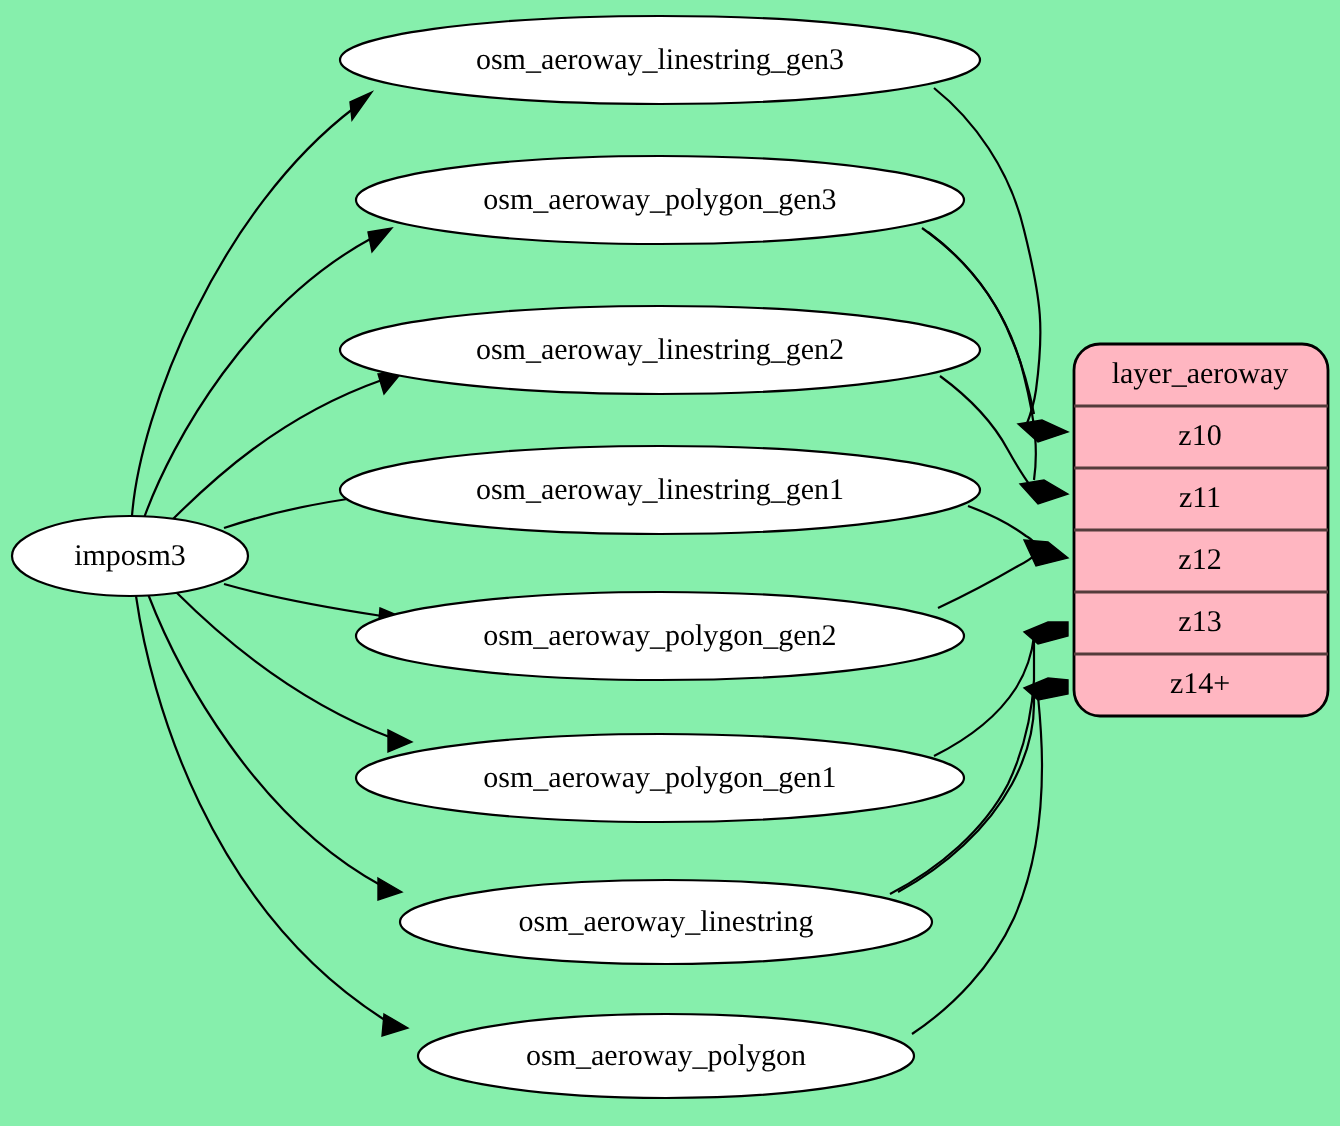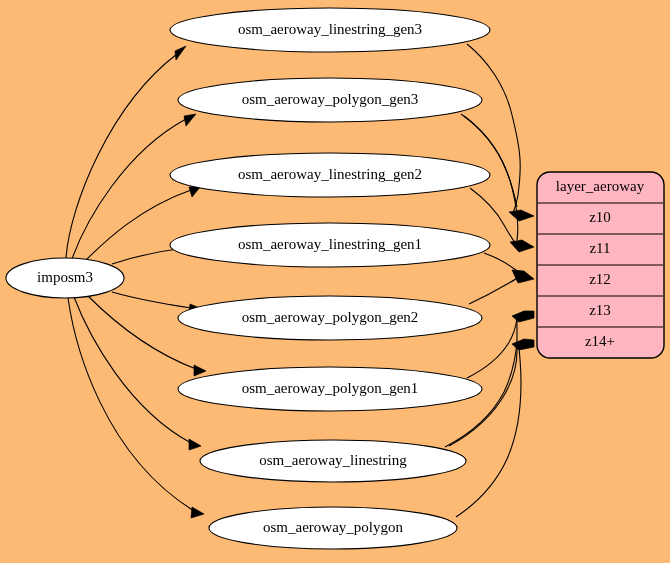--- a/index.html
+++ b/index.html
@@ -11,21 +11,21 @@
   body {
     width: 670px;
     height: 563px;
     overflow: hidden;
     font-family: "Liberation Serif", "DejaVu Serif", serif;
   }
   #graph-root {
     position: relative;
     width: 670px;
     height: 563px;
-    background: #fdba74;
+    background: #86efac;
   }
   #graph-svg {
     position: absolute;
     left: 0;
     top: 0;
     width: 670px;
     height: 563px;
     display: block;
   }
   .node-ellipse-label,

